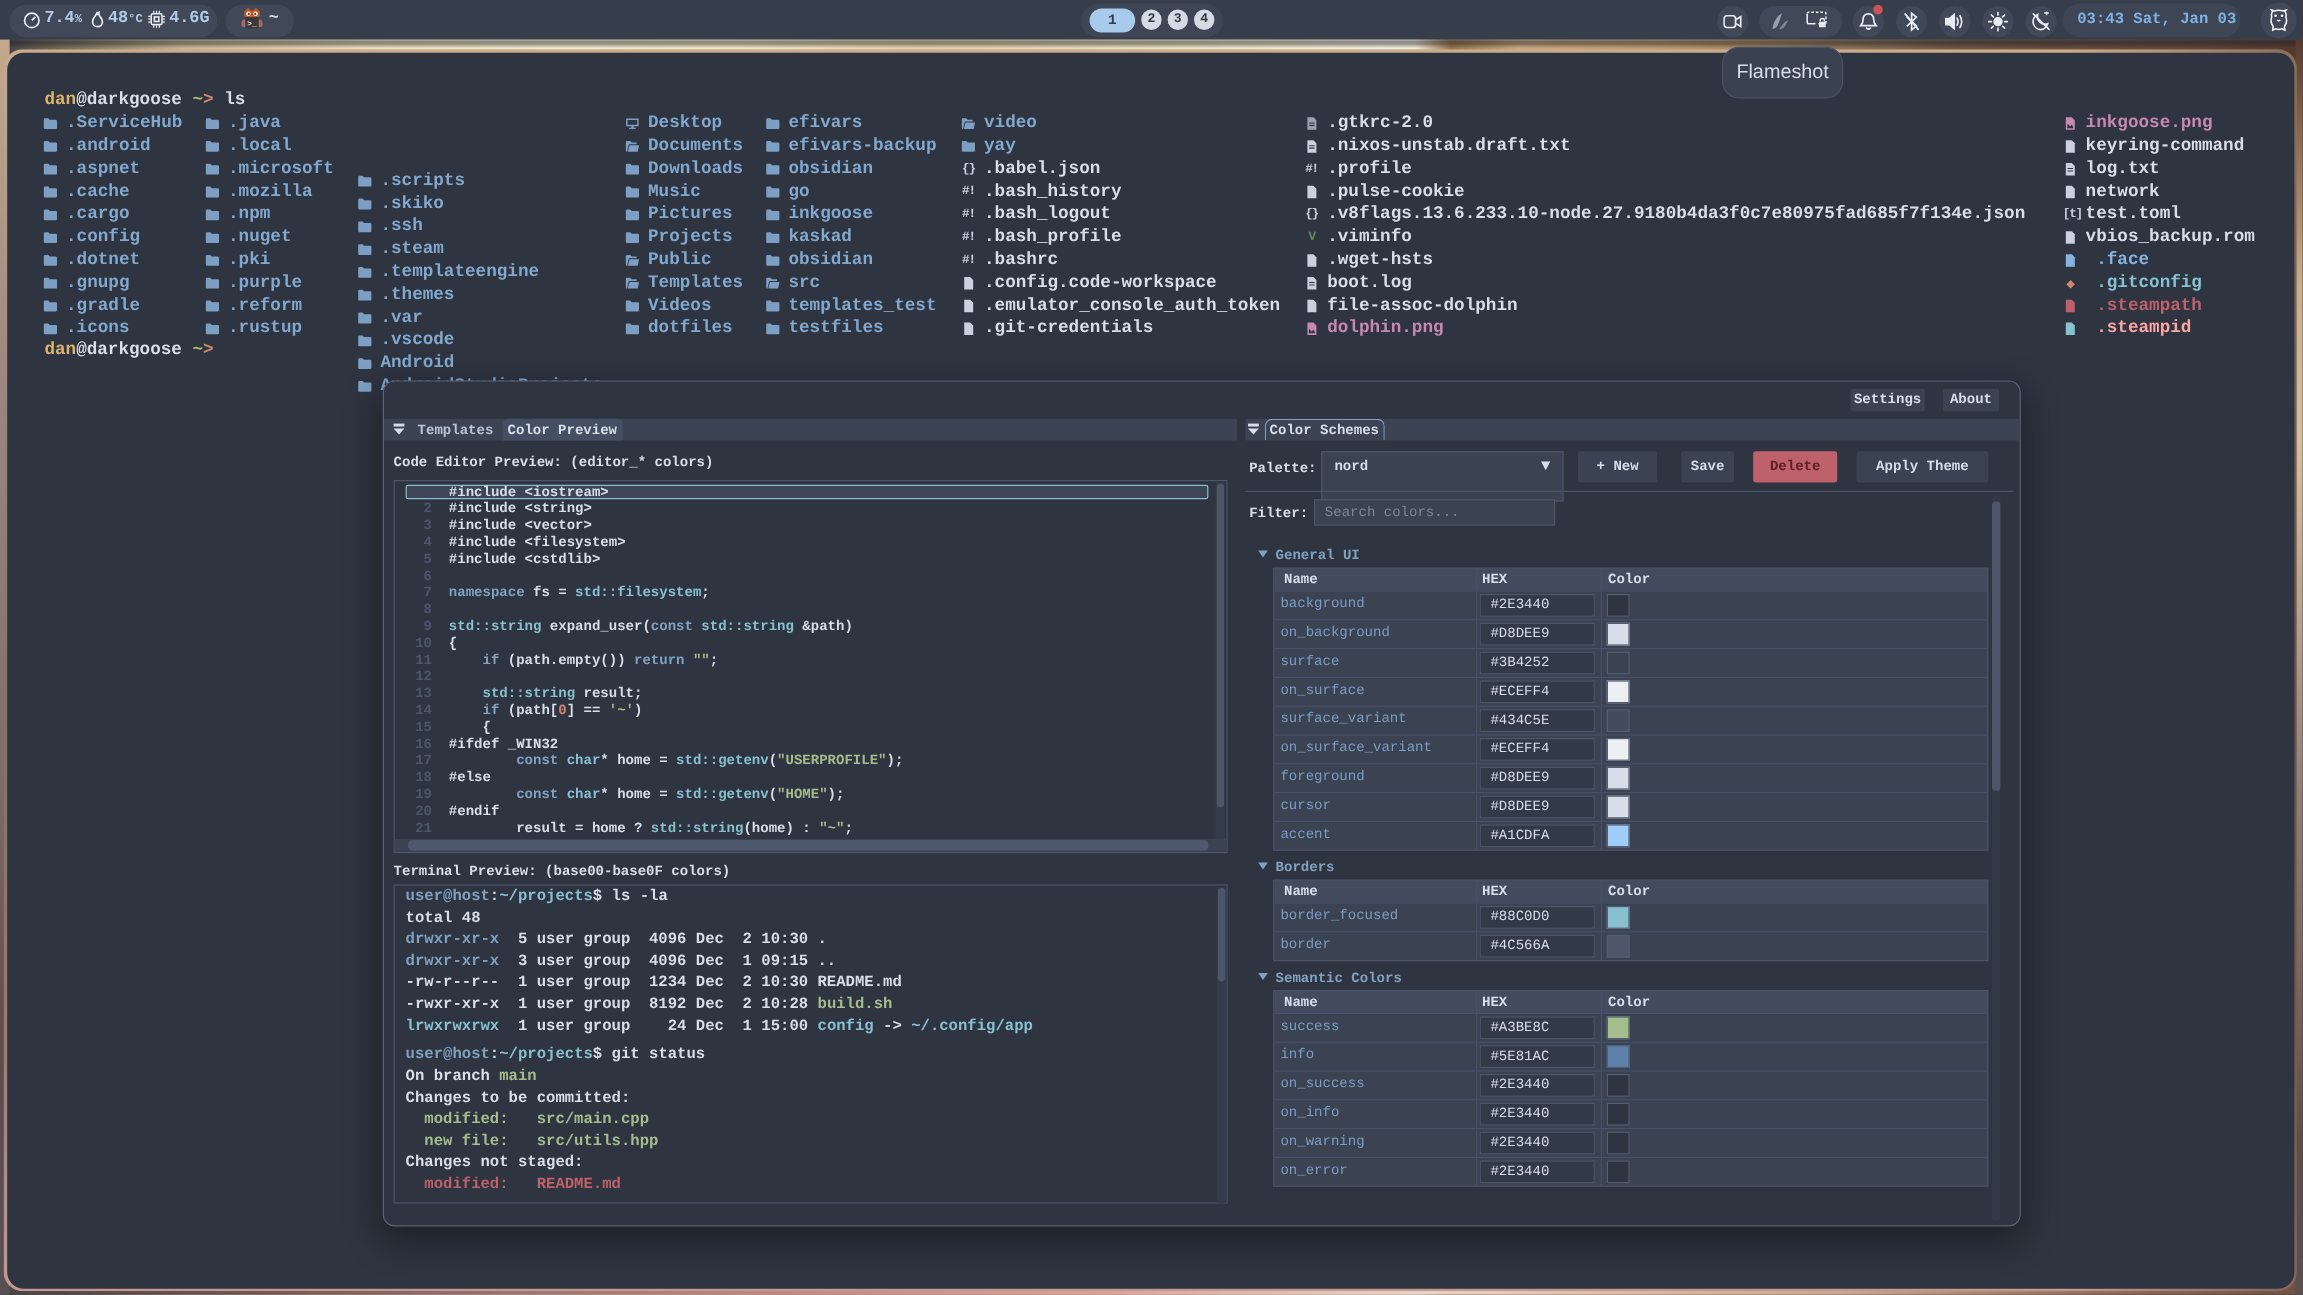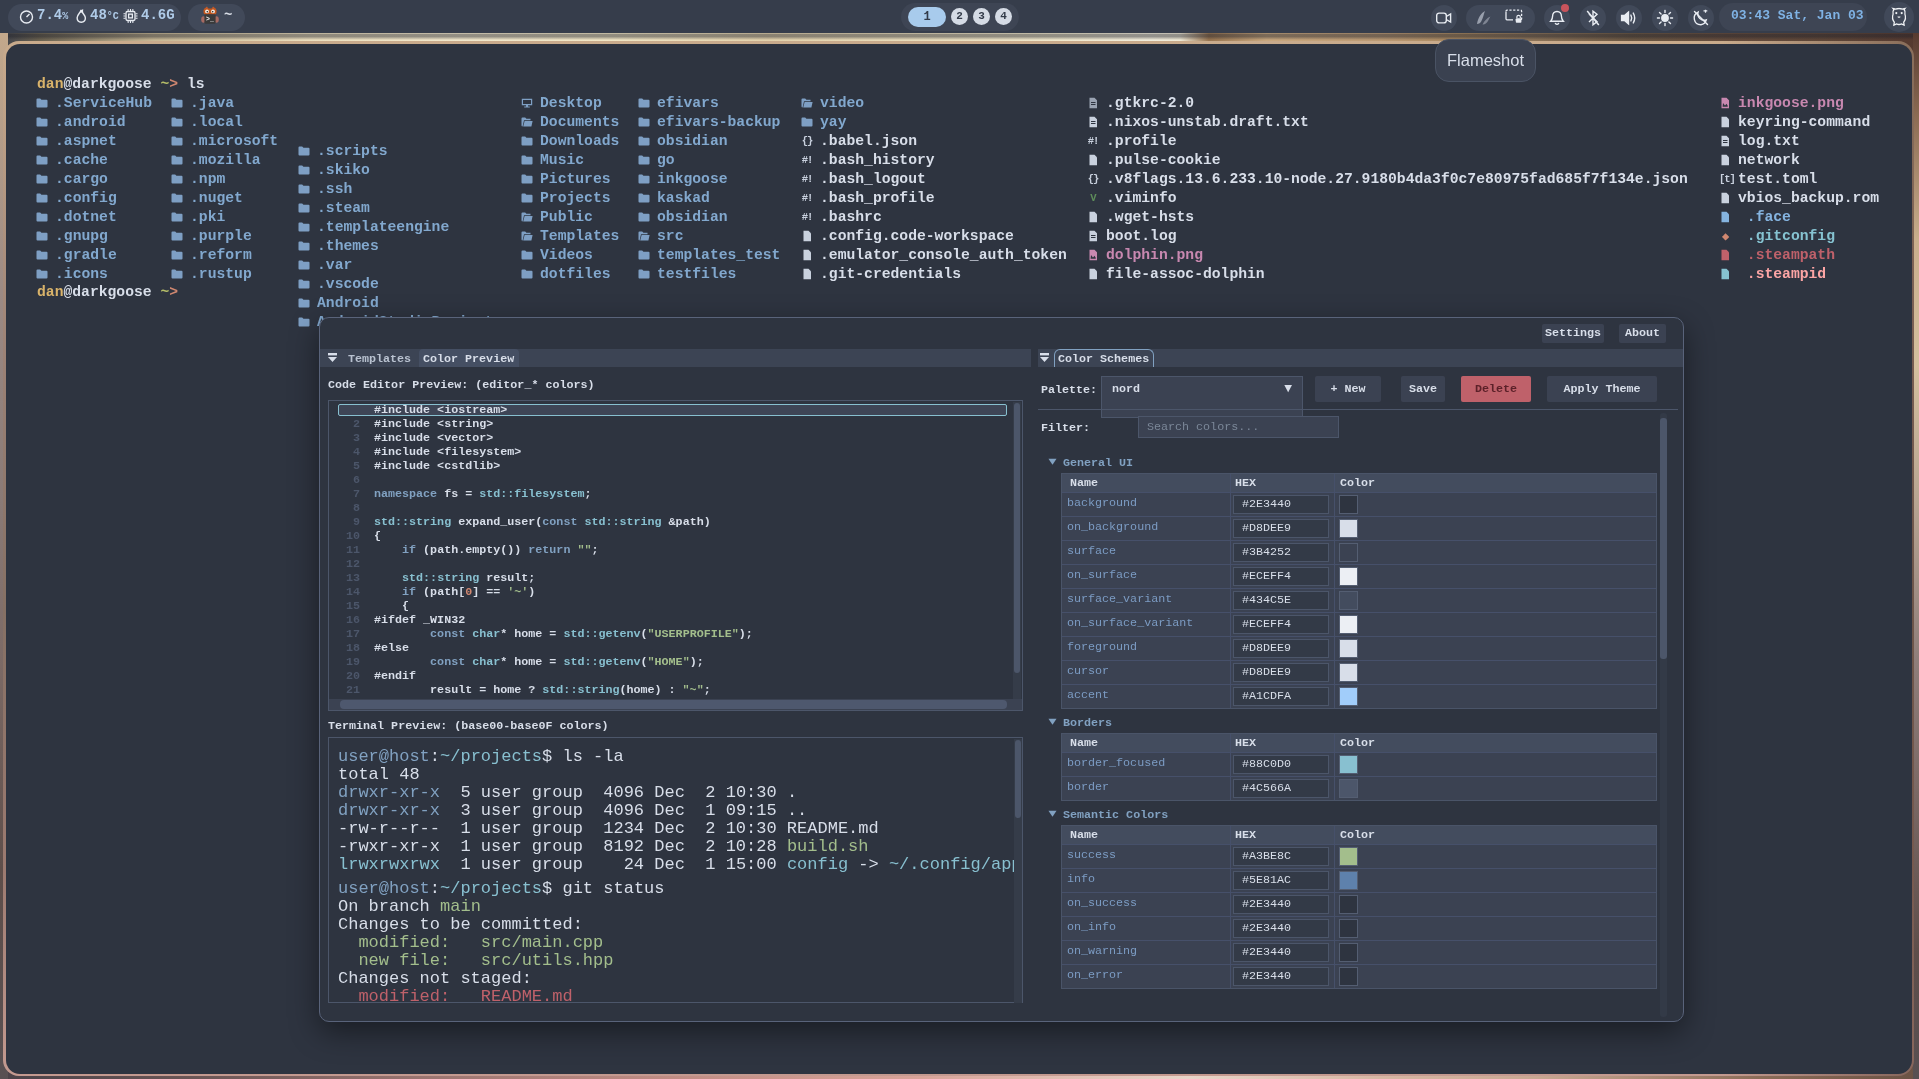--- a/index.html
+++ b/index.html
@@ -53,21 +53,21 @@
      border:1px solid #59637A; border-radius:10px; box-shadow:0 10px 30px rgba(0,0,0,.45); overflow:hidden; }
   .btn { position:absolute; background:#3B4252; color:#D8DEE9; font-size:11.7px; font-weight:700;
      text-align:center; border-radius:2px; }
   .tabbar { position:absolute; top:31px; height:18px; background:#3C4454; }
   .tabtxt { position:absolute; color:#B9C2D0; font-size:11.7px; font-weight:700; top:33.5px; }
   .box { position:absolute; border:1px solid #4C566A; background:#2E3440; }
   .lbl { position:absolute; color:#D8DEE9; font-size:11.7px; font-weight:700; white-space:pre; }
   #lnums { position:absolute; left:0; top:1.5px; width:31px; text-align:right; font-size:11.7px; line-height:14px; color:#4C566A; font-weight:700; white-space:pre; }
   #code { position:absolute; left:45px; top:1.5px; font-size:11.7px; line-height:14px; color:#D8DEE9; font-weight:700; white-space:pre; }
   .kw { color:#81A1C1; } .ty { color:#88C0D0; } .st { color:#A3BE8C; } .nu { color:#D08770; }
-  #tplines { position:absolute; left:9px; top:10px; font-size:17px; line-height:18px; font-weight:400; color:#D8DEE9; white-space:pre; }
+  #tplines { position:absolute; left:9px; top:0; font-size:13px; line-height:18px; font-weight:700; color:#D8DEE9; white-space:pre; }
   .pb { color:#81A1C1; } .pc { color:#88C0D0; } .pg { color:#A3BE8C; } .pr { color:#BF616A; }
   
   .rlbl { position:absolute; color:#D8DEE9; font-size:11.7px; font-weight:700; white-space:pre; }
   .sect { position:absolute; color:#81A1C1; font-size:11.7px; font-weight:700; white-space:pre; }
   .tbl { position:absolute; left:741px; width:596px; border:1px solid #4A5468; background:#3B4252; }
   .th { height:18px; background:#434C5E; position:relative; }
   .th span { position:absolute; top:2px; color:#D8DEE9; font-size:11.7px; font-weight:700; }
   .tr { height:24px; position:relative; border-top:1px solid #46506A; }
   .nm { position:absolute; left:5px; top:3px; color:#7C9CC4; font-size:11.7px; font-weight:400; }
   .hxbox { position:absolute; left:171px; top:2px; width:96px; height:19px; background:#333A47; border:1px solid #4C566A; color:#D8DEE9; font-size:11.7px; font-weight:400; line-height:17px; padding-left:8px; }
@@ -405,26 +405,26 @@
           <use href="#doc"></use>
         </svg><span class="fil">.pulse-cookie</span></div>
       <div class="trow"><span class="gly">{}</span><span class="fil">.v8flags.13.6.233.10-node.27.9180b4da3f0c7e80975fad685f7f134e.json</span></div>
       <div class="trow"><span class="gly" style="color:#5E8D5A;">V</span><span class="fil">.viminfo</span></div>
       <div class="trow"><svg class="ticon" width="12" height="12" fill="#C9D1DE">
           <use href="#doc"></use>
         </svg><span class="fil">.wget-hsts</span></div>
       <div class="trow"><svg class="ticon" width="12" height="12" fill="#C9D1DE">
           <use href="#docl"></use>
         </svg><span class="fil">boot.log</span></div>
+      <div class="trow"><svg class="ticon" width="12" height="12" fill="#C9D1DE">
+          <use href="#doc"></use>
+        </svg><span class="fil">file-assoc-dolphin</span></div>
       <div class="trow"><svg class="ticon" width="12" height="12" fill="#C888B0">
           <use href="#dimg"></use>
         </svg><span style="color:#C888B0;">dolphin.png</span></div>
-      <div class="trow"><svg class="ticon" width="12" height="12" fill="#C9D1DE">
-          <use href="#doc"></use>
-        </svg><span class="fil">file-assoc-dolphin</span></div>
     </div>
     <div class="tcol" style="left:1719px;">
       <div class="trow"><svg class="ticon" width="12" height="12" fill="#C888B0">
           <use href="#dimg"></use>
         </svg><span style="color:#C888B0;">inkgoose.png</span></div>
       <div class="trow"><svg class="ticon" width="12" height="12" fill="#C9D1DE">
           <use href="#doc"></use>
         </svg><span class="fil">keyring-command</span></div>
       <div class="trow"><svg class="ticon" width="12" height="12" fill="#C9D1DE">
           <use href="#docl"></use>
@@ -542,21 +542,21 @@
     </div>
 
     <div class="rlbl" style="left:721px; top:65px;">Palette:</div>
     <div class="drop" style="left:781px; top:58px; width:202px; height:42px; line-height:24px;"><span style="padding-left:10px;">nord</span><span style="position:absolute; right:10px; top:0; font-size:13px;">▼</span></div>
     <div class="btn" style="left:995px; top:58px; width:66px; height:26px; line-height:26px;">+ New</div>
     <div class="btn" style="left:1081px; top:58px; width:44px; height:26px; line-height:26px;">Save</div>
     <div class="btn" style="left:1141px; top:58px; width:70px; height:26px; line-height:26px; background:#BF616A; color:#5C2129;">Delete</div>
     <div class="btn" style="left:1227px; top:58px; width:110px; height:26px; line-height:26px;">Apply Theme</div>
     <div class="abs" style="left:718px; top:91px; width:640px; height:1px; background:#4C566A;"></div>
     <div class="rlbl" style="left:721px; top:103px;">Filter:</div>
-    <div class="drop" style="left:818px; top:98px; width:201px; height:22px; line-height:20px; color:#7B8798; font-weight:400;"><span style="padding-left:8px;">Search colors...</span></div>
+    <div class="drop" style="left:775px; top:98px; width:201px; height:22px; line-height:20px; color:#7B8798; font-weight:400;"><span style="padding-left:8px;">Search colors...</span></div>
     <div class="sect" style="left:728px; top:138px;"><svg width="9" height="9" viewBox="0 0 10 10" fill="#81A1C1" style="margin-right:6px;">
         <path d="M0.5 2 L9.5 2 L5 8.5 Z"></path>
       </svg>General UI</div>
     <div class="tbl" style="top:155px;">
       <div class="th">
         <span style="left:8px;">Name</span>
         <span style="left:173px;">HEX</span>
         <span style="left:278px;">Color</span>
         <div class="cl" style="left:168px;"></div>
         <div class="cl" style="left:272px;"></div>

